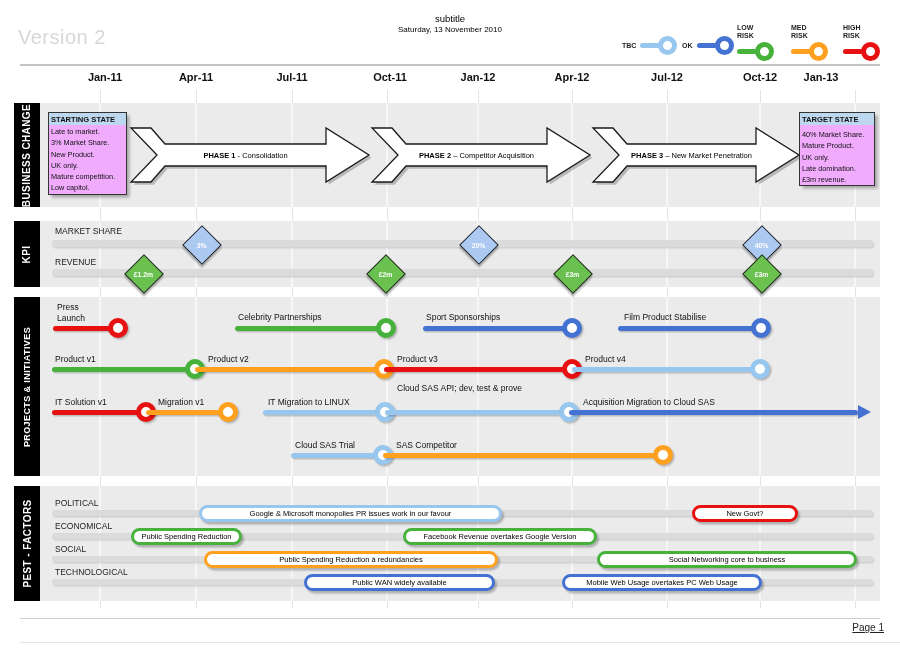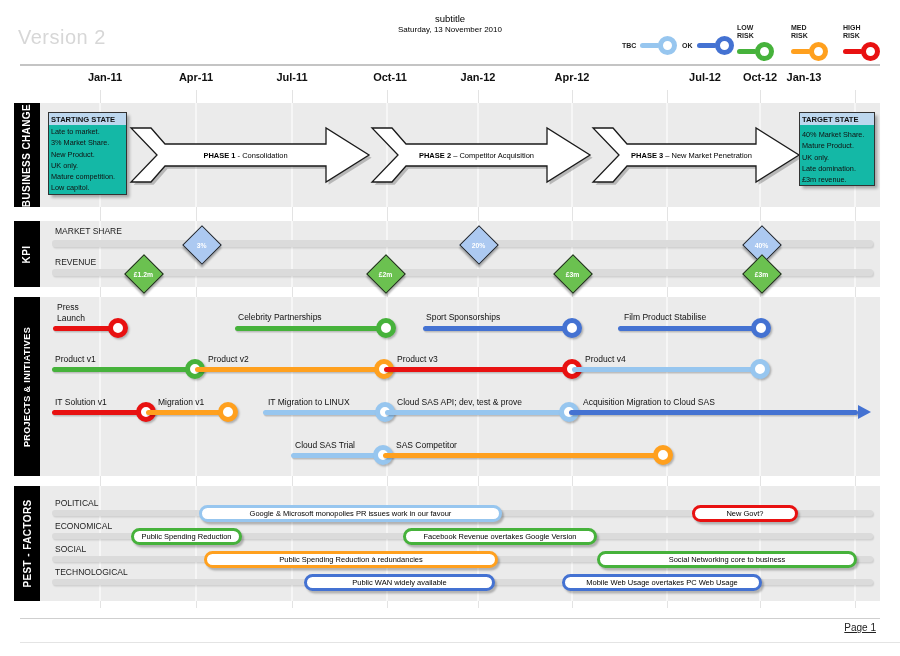--- a/index.html
+++ b/index.html
@@ -10,21 +10,21 @@
   .title{font-size:18px;font-weight:bold;color:#000;}
   .subtitle{font-size:9.5px;color:#000;}
   .docdate{font-size:8px;color:#000;}
   .hr{position:absolute;background:#C4C4C4;height:1.5px;}
   .month{position:absolute;top:71px;font-size:11px;font-weight:bold;color:#111;transform:translateX(-50%);white-space:nowrap;}
   .gridline{position:absolute;top:90px;height:518px;width:1px;background:#E3E3E3;}
   .band{position:absolute;left:40px;width:840px;background:#EBEBEB;}
   .bandgrid{position:absolute;top:0;height:100%;width:2px;background:rgba(255,255,255,.55);}
   .sidebar{position:absolute;left:14px;width:26px;background:#000;display:flex;align-items:center;justify-content:center;}
   .sidebar span{transform:rotate(-90deg);white-space:nowrap;color:#fff;font-weight:bold;font-size:10px;letter-spacing:.4px;}
-  .statebox{position:absolute;width:77px;background:#14b8a6;border:1.5px solid #333;
+  .statebox{position:absolute;width:77px;background:#f0abfc;border:1.5px solid #333;
             box-shadow:2.5px 2.5px 3px rgba(0,0,0,.3);font-size:7.3px;}
   .statebox .hd{background:#BDD7EE;font-weight:bold;font-size:7.6px;padding:2px 2px 1px 2px;}
   .statebox .bd{padding:1px 0 0 0;}
   .statebox .ln{padding:0 2px;line-height:11.3px;white-space:nowrap;}
   .rowlabel{position:absolute;font-size:8.5px;color:#222;white-space:nowrap;}
   .track{position:absolute;background:#DBDBDB;border-radius:3px;box-shadow:1px 1.5px 1.5px rgba(0,0,0,.12);}
   .diamond{position:absolute;width:26px;height:26px;transform:rotate(45deg);border:1px solid #222;
            box-shadow:2px 2px 2px rgba(0,0,0,.3);display:flex;align-items:center;justify-content:center;}
   .diamond span{transform:rotate(-45deg);font-size:6.8px;font-weight:bold;color:#fff;white-space:nowrap;}
   .segline{position:absolute;height:5px;border-radius:2.5px;box-shadow:1px 1.5px 1px rgba(0,0,0,.2);}
@@ -95,23 +95,23 @@
 
   <div class="hr" style="left:20px;top:64px;width:860px;"></div>
 
   <div id="months">
       <div class="month" style="left: 105px;">Jan-11</div>
       <div class="month" style="left: 196px;">Apr-11</div>
       <div class="month" style="left: 292px;">Jul-11</div>
       <div class="month" style="left: 366px; margin-left: 24px;">Oct-11</div>
       <div class="month" style="left: 478px;">Jan-12</div>
       <div class="month" style="left: 572px;">Apr-12</div>
-      <div class="month" style="left: 705px;">Jul-12</div>
+      <div class="month" style="left: 667px;">Jul-12</div>
       <div class="month" style="left: 760px;">Oct-12</div>
-      <div class="month" style="left: 804px;">Jan-13</div>
+      <div class="month" style="left: 821px;">Jan-13</div>
     </div>
   <div id="grid">
       <div class="gridline" style="left: 100px;"></div>
       <div class="gridline" style="left: 196px;"></div>
       <div class="gridline" style="left: 292px;"></div>
       <div class="gridline" style="left: 387px;"></div>
       <div class="gridline" style="left: 478px;"></div>
       <div class="gridline" style="left: 572px;"></div>
       <div class="gridline" style="left: 667px;"></div>
       <div class="gridline" style="left: 760px;"></div>
@@ -269,21 +269,21 @@
       <div class="ring" style="left: 750px; top: 359px; border-color: rgb(151, 198, 239);"></div>
       <div class="seglabel" style="left: 55px; top: 397px;">IT Solution v1</div>
       <div class="segline" style="left: 52px; top: 409.5px; width: 94px; background: rgb(232, 17, 17);"></div>
       <div class="ring" style="left: 136px; top: 402px; border-color: rgb(232, 17, 17);"></div>
       <div class="seglabel" style="left: 158px; top: 397px;">Migration v1</div>
       <div class="segline" style="left: 146px; top: 409.5px; width: 82px; background: rgb(255, 160, 30);"></div>
       <div class="ring" style="left: 218px; top: 402px; border-color: rgb(255, 160, 30);"></div>
       <div class="seglabel" style="left: 268px; top: 397px;">IT Migration to LINUX</div>
       <div class="segline" style="left: 263px; top: 409.5px; width: 122px; background: rgb(151, 198, 239);"></div>
       <div class="ring" style="left: 375px; top: 402px; border-color: rgb(151, 198, 239);"></div>
-      <div class="seglabel" style="left: 397px; top: 397px;">Cloud SAS API; dev, test &amp; prove</div>
+      <div class="seglabel" style="left: 397px; top: 383px;">Cloud SAS API; dev, test &amp; prove</div>
       <div class="segline" style="left: 385px; top: 409.5px; width: 184px; background: rgb(151, 198, 239);"></div>
       <div class="ring" style="left: 559px; top: 402px; border-color: rgb(151, 198, 239);"></div>
       <div class="seglabel" style="left: 583px; top: 397px;">Acquisition Migration to Cloud SAS</div>
       <div class="segline" style="left: 569px; top: 409.5px; width: 289px; background: rgb(68, 114, 210);"></div>
       <div class="arrowhead" style="left: 858px; top: 405px; border-left: 13px solid rgb(68, 114, 210);"></div>
       <div class="seglabel" style="left: 295px; top: 440px;">Cloud SAS Trial</div>
       <div class="segline" style="left: 291px; top: 452.5px; width: 92px; background: rgb(151, 198, 239);"></div>
       <div class="ring" style="left: 373px; top: 445px; border-color: rgb(151, 198, 239);"></div>
       <div class="seglabel" style="left: 396px; top: 440px;">SAS Competitor</div>
       <div class="segline" style="left: 383px; top: 452.5px; width: 280px; background: rgb(255, 160, 30);"></div>
@@ -302,15 +302,15 @@
       <div class="track" style="left: 52px; top: 556px; width: 821px; height: 6px;"></div>
       <div class="pill" style="left: 204px; top: 550.5px; width: 288px; border-color: rgb(255, 160, 30);">Public Spending Reduction à redundancies</div>
       <div class="pill" style="left: 597px; top: 550.5px; width: 254px; border-color: rgb(70, 178, 59);">Social Networking core to business</div>
       <div class="rowlabel" style="left: 55px; top: 567px;">TECHNOLOGICAL</div>
       <div class="track" style="left: 52px; top: 579px; width: 821px; height: 6px;"></div>
       <div class="pill" style="left: 304px; top: 573.5px; width: 185px; border-color: rgb(68, 114, 210);">Public WAN widely available</div>
       <div class="pill" style="left: 562px; top: 573.5px; width: 194px; border-color: rgb(68, 114, 210);">Mobile Web Usage overtakes PC Web Usage</div>
     </div>
 
   <div class="hr" style="left:20px;top:618px;width:860px;height:1px;background:#CFCFCF;"></div>
-  <div class="footer-page" style="right:24px;top:622px;text-decoration:underline;">Page 1</div>
+  <div class="footer-page" style="right:16px;top:622px;text-decoration:underline;">Page 1</div>
   <div class="hr" style="left:20px;top:642px;width:880px;height:1px;background:#E4E4E4;"></div>
 </div>
 
 </body></html>

